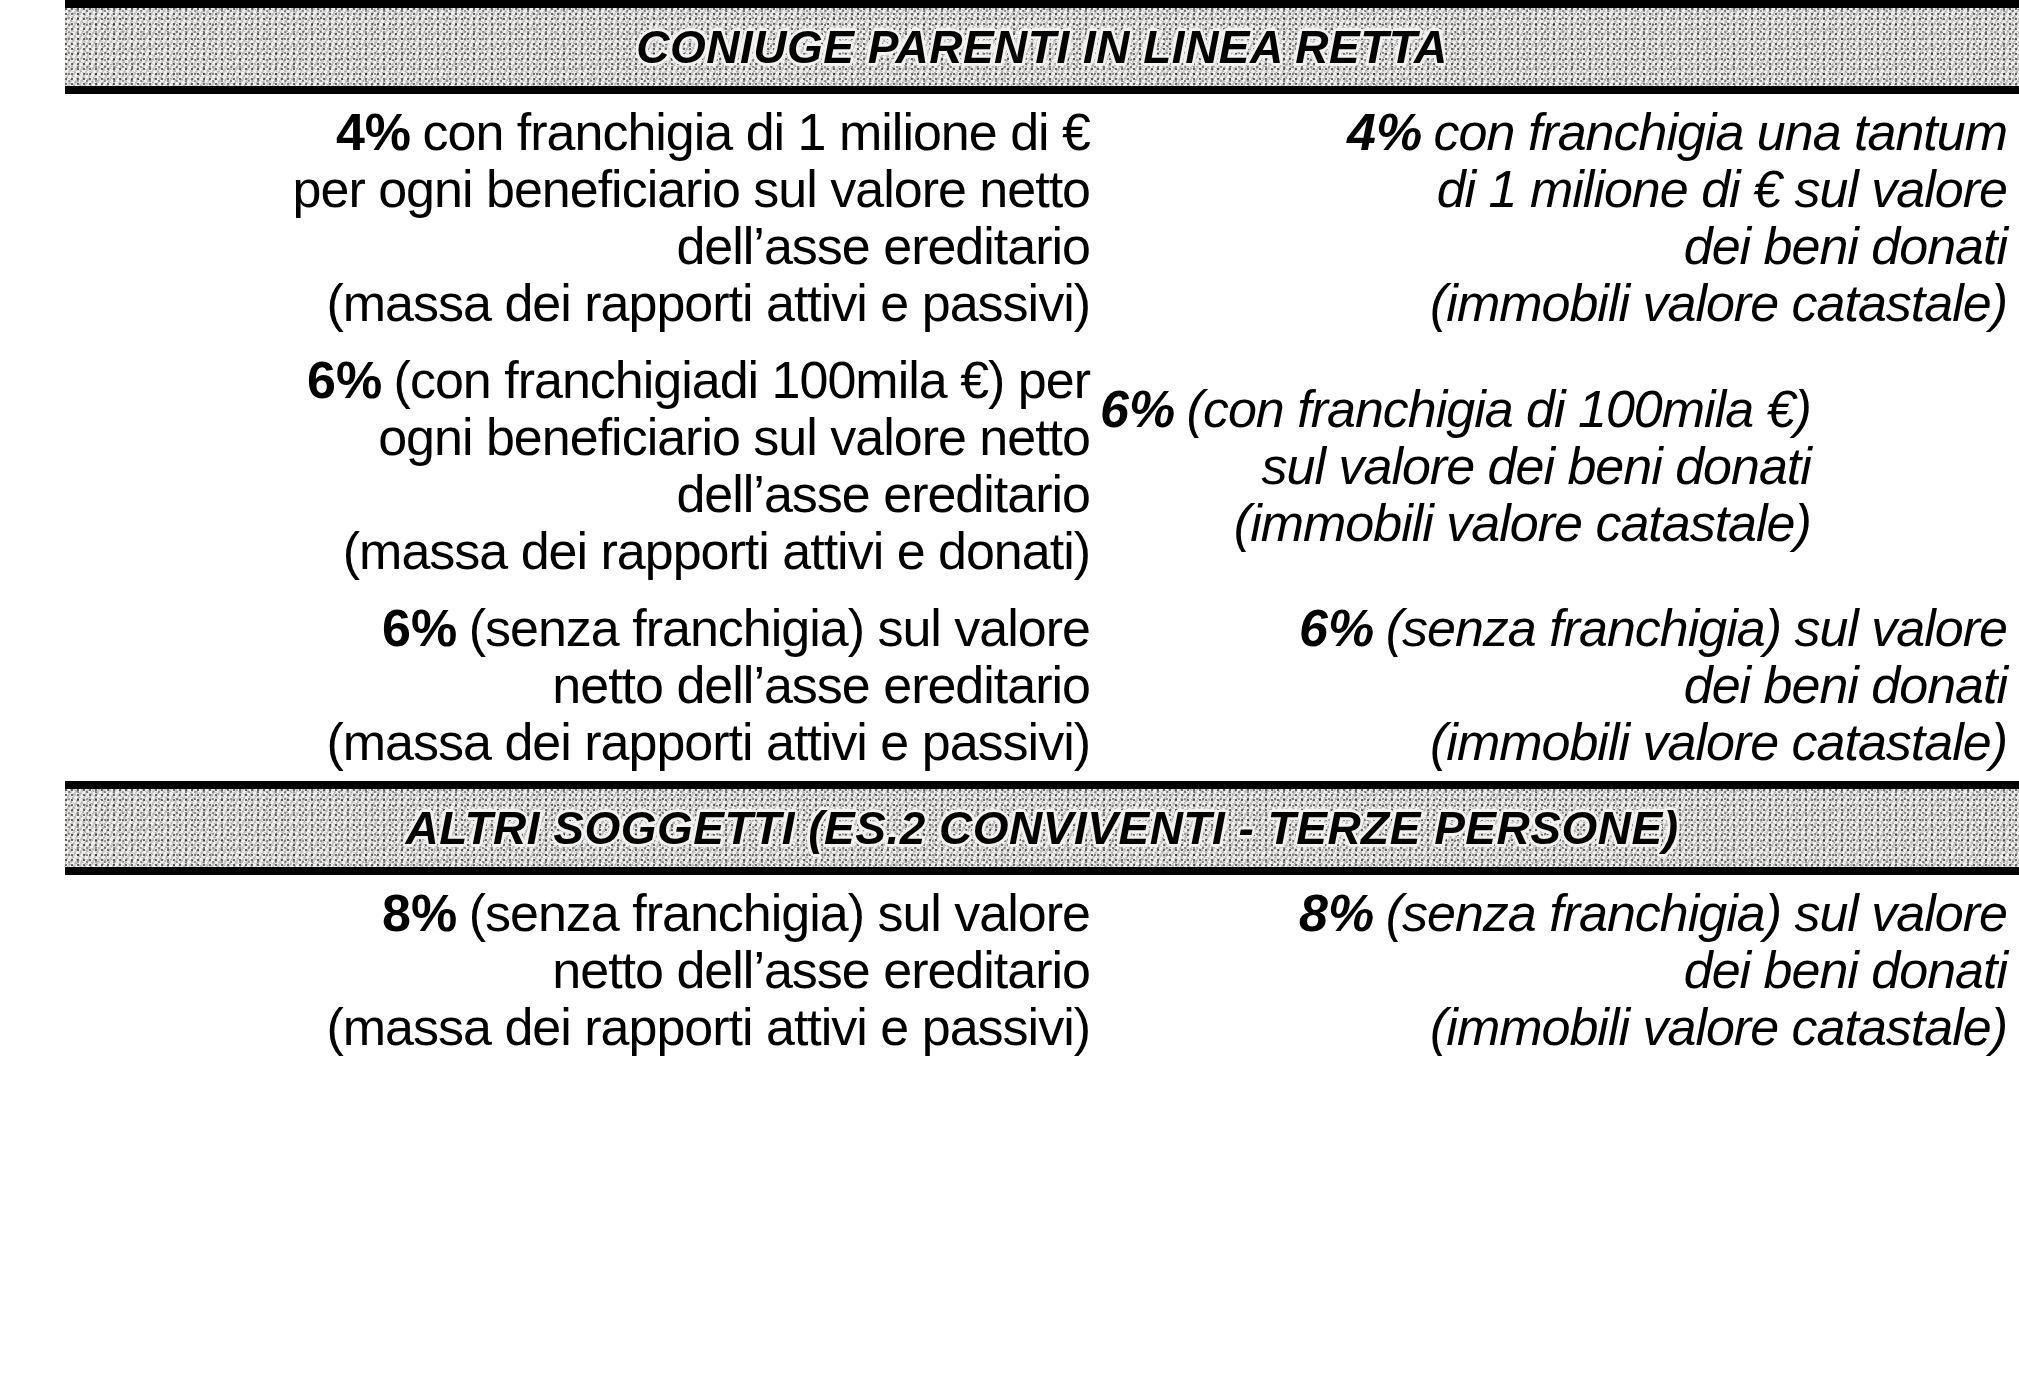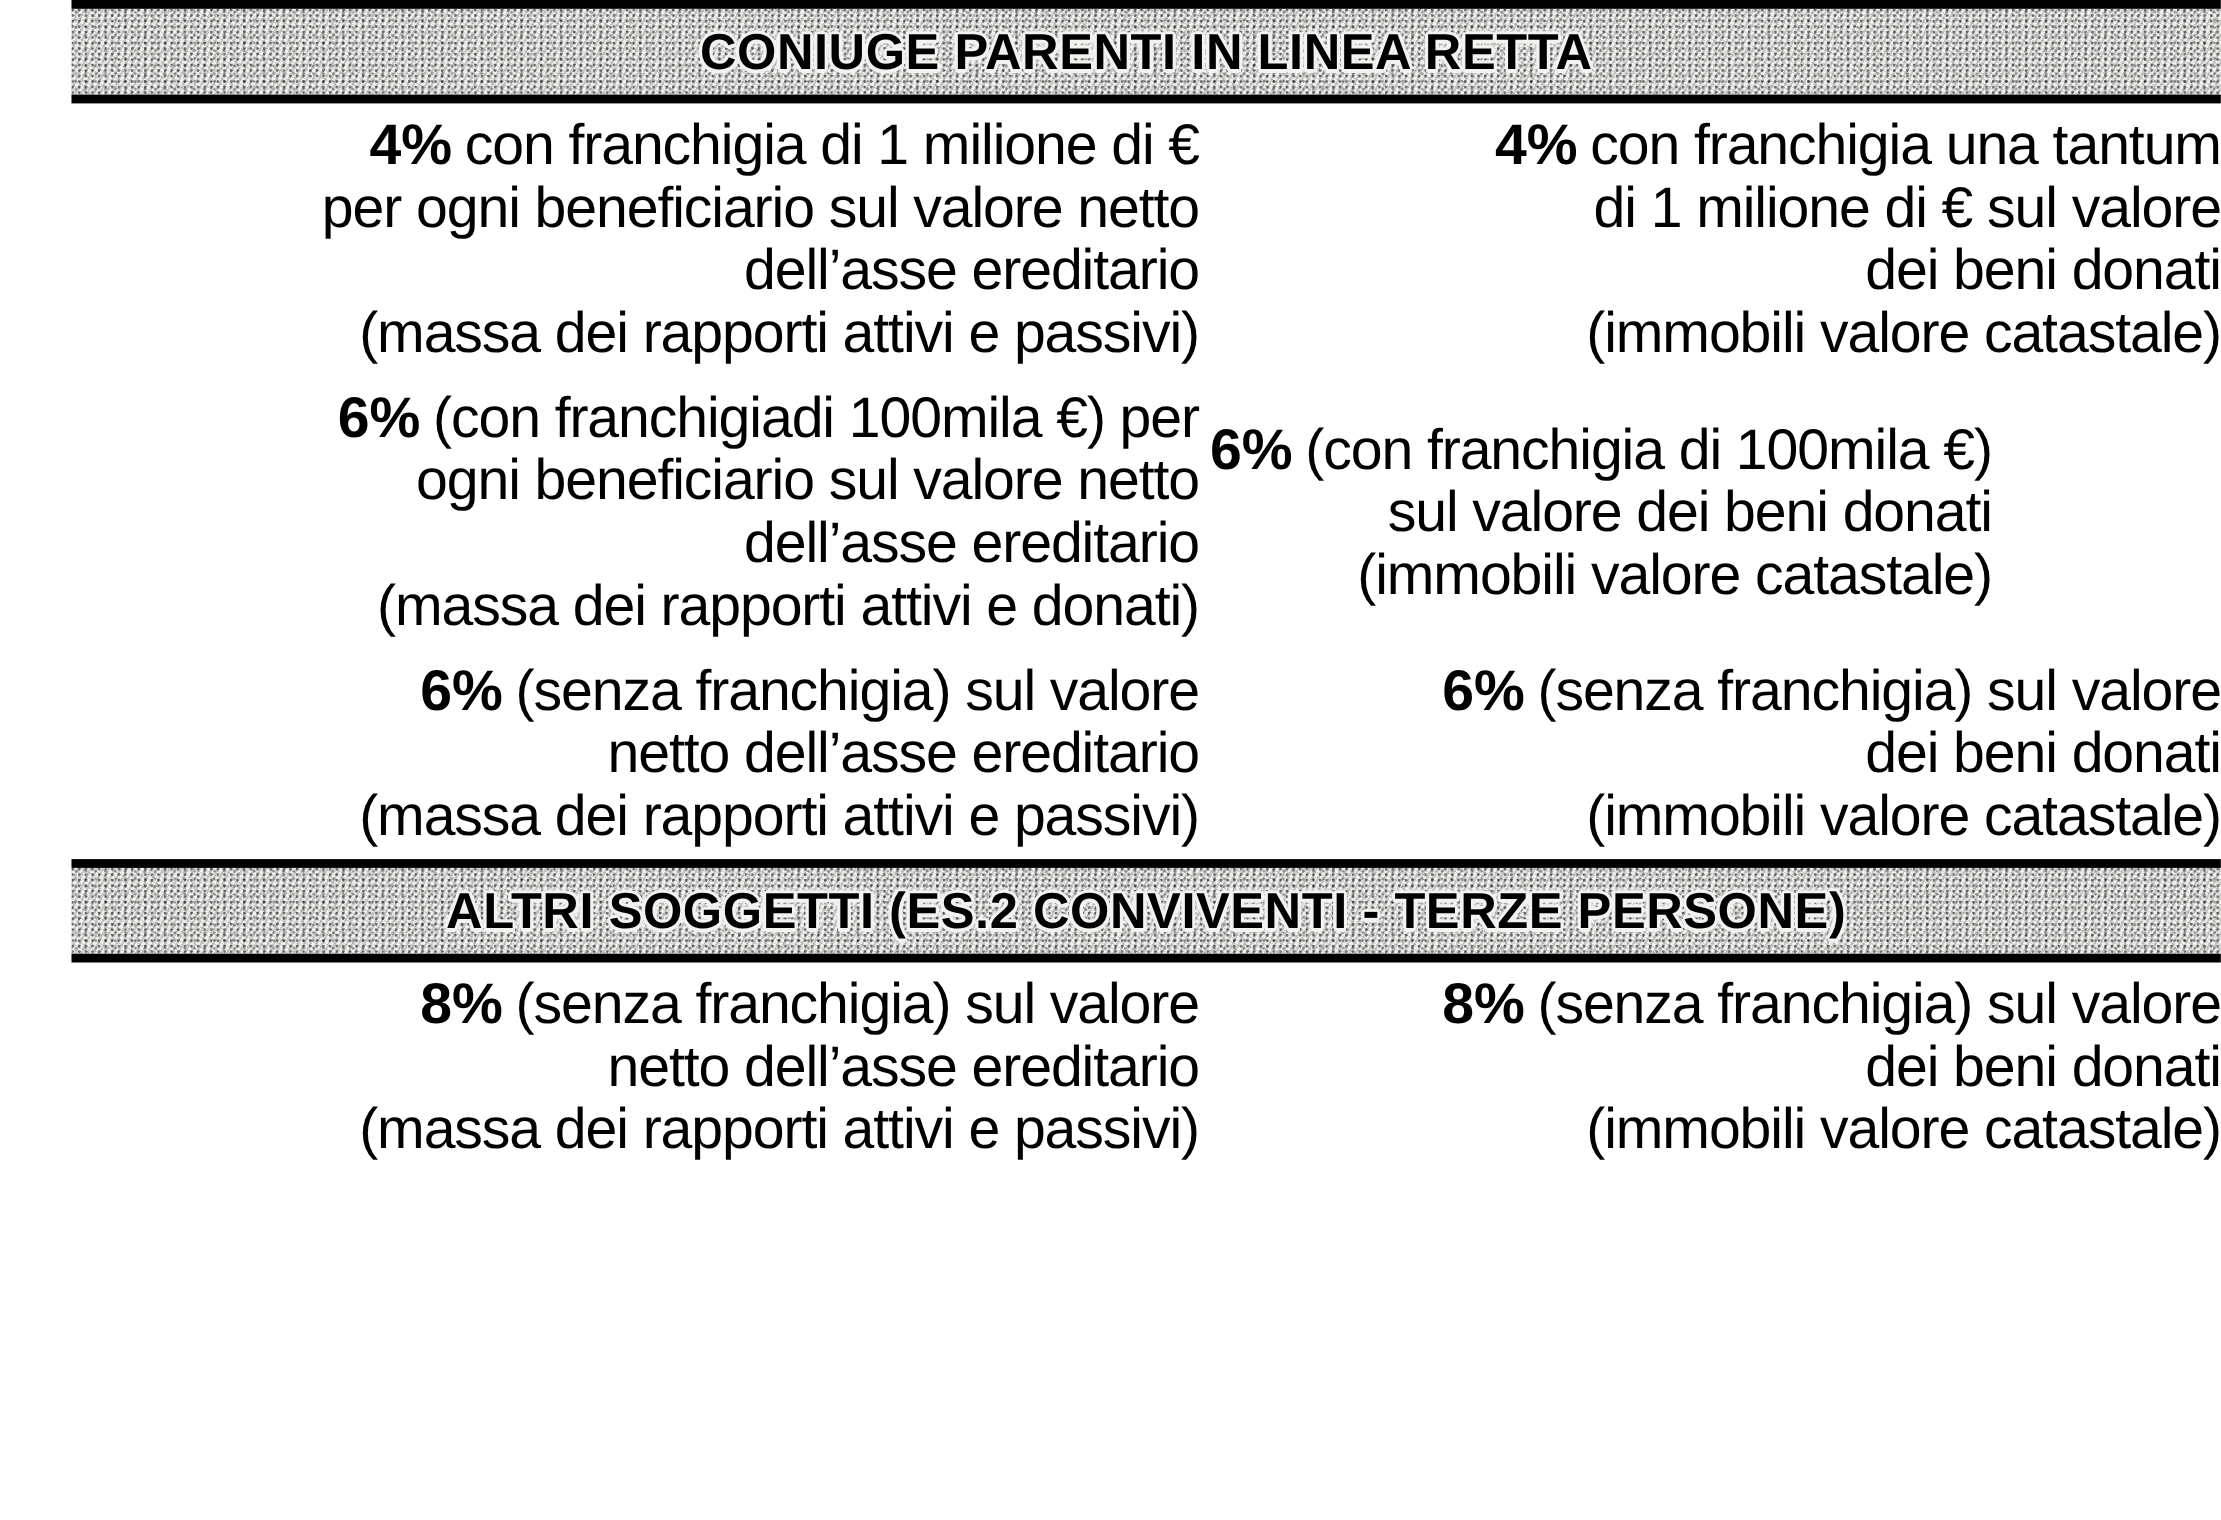--- a/index.html
+++ b/index.html
@@ -46,20 +46,21 @@
     font-size: 46px;
     font-weight: 700;
     letter-spacing: 0.5px;
     text-align: left;
     text-transform: uppercase;
     white-space: pre-line;
     line-height: 56px;
     text-shadow:
       -3px 0 0 #f3f2f0, 3px 0 0 #f3f2f0, 0 -3px 0 #f3f2f0, 0 3px 0 #f3f2f0,
       -2px -2px 0 #f3f2f0, 2px -2px 0 #f3f2f0, -2px 2px 0 #f3f2f0, 2px 2px 0 #f3f2f0;
+    font-style: italic;
   }
   .big-num {
     font-family: "DejaVu Serif", serif;
     font-weight: 500;
     font-size: 1.32em;
     line-height: 0;
   }
   .big-num .deg {
     font-size: 0.5em;
     vertical-align: 0.72em;
@@ -67,21 +68,21 @@
   }
 
   
   .row {
     display: grid;
     grid-template-columns: 1035px minmax(0, 1fr);
     padding: 10px 0 10px 0;
   }
   .cell { padding-right: 10px; }
   .cell-left  { padding-left: 10px; }
-  .cell-right { padding-right: 0; }
+  .cell-right { padding-right: 12px; font-style: italic; }
   .cell.v-center { display: flex; align-items: center; }
   .cell-text {
     font-size: 52px;
     line-height: 57px;
     letter-spacing: -1px;
     white-space: pre-line;
     text-align: right;
   }
   .rate { font-weight: 700; margin-right: 0.22em; letter-spacing: 0; }
 </style>

